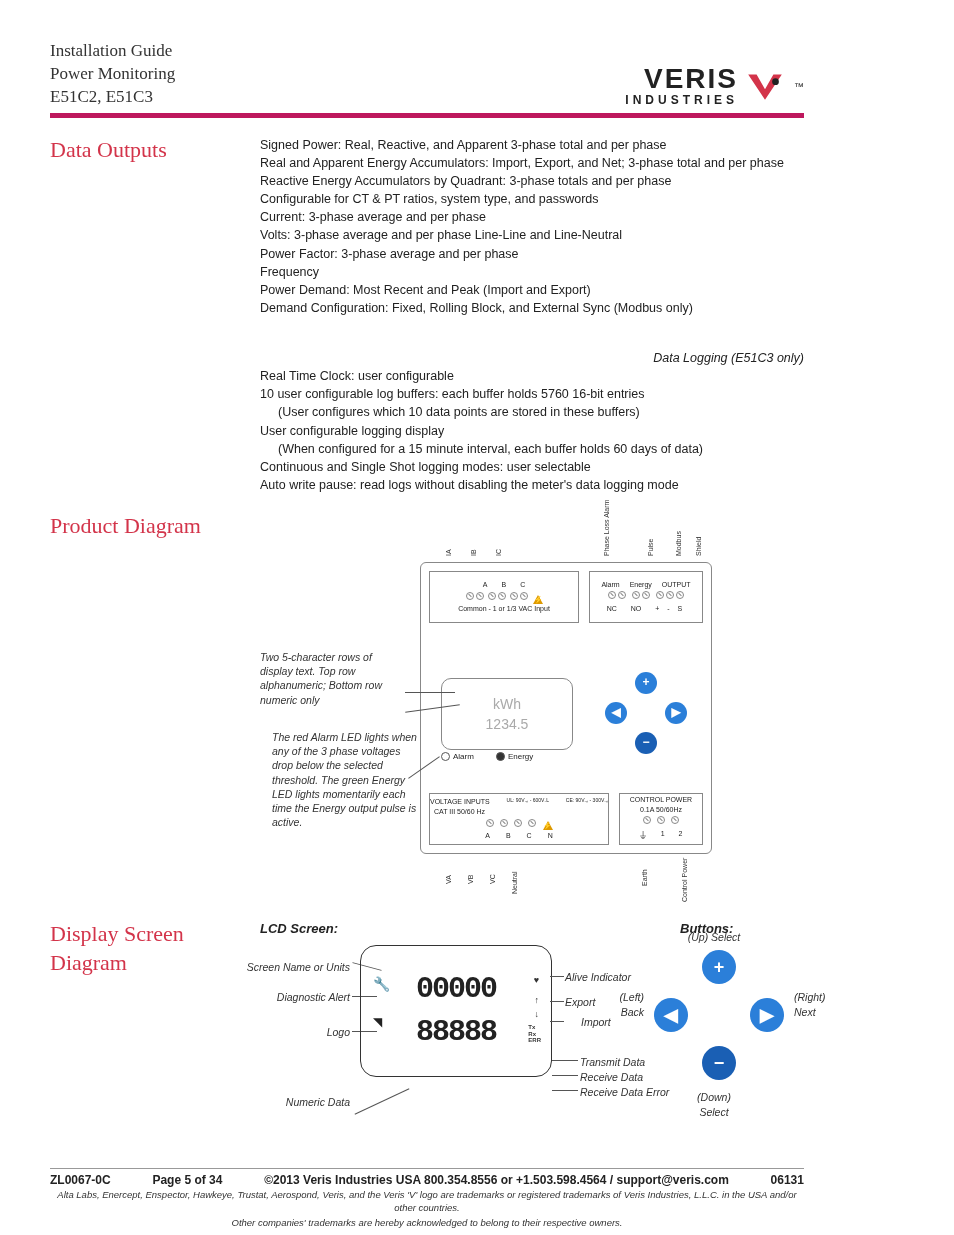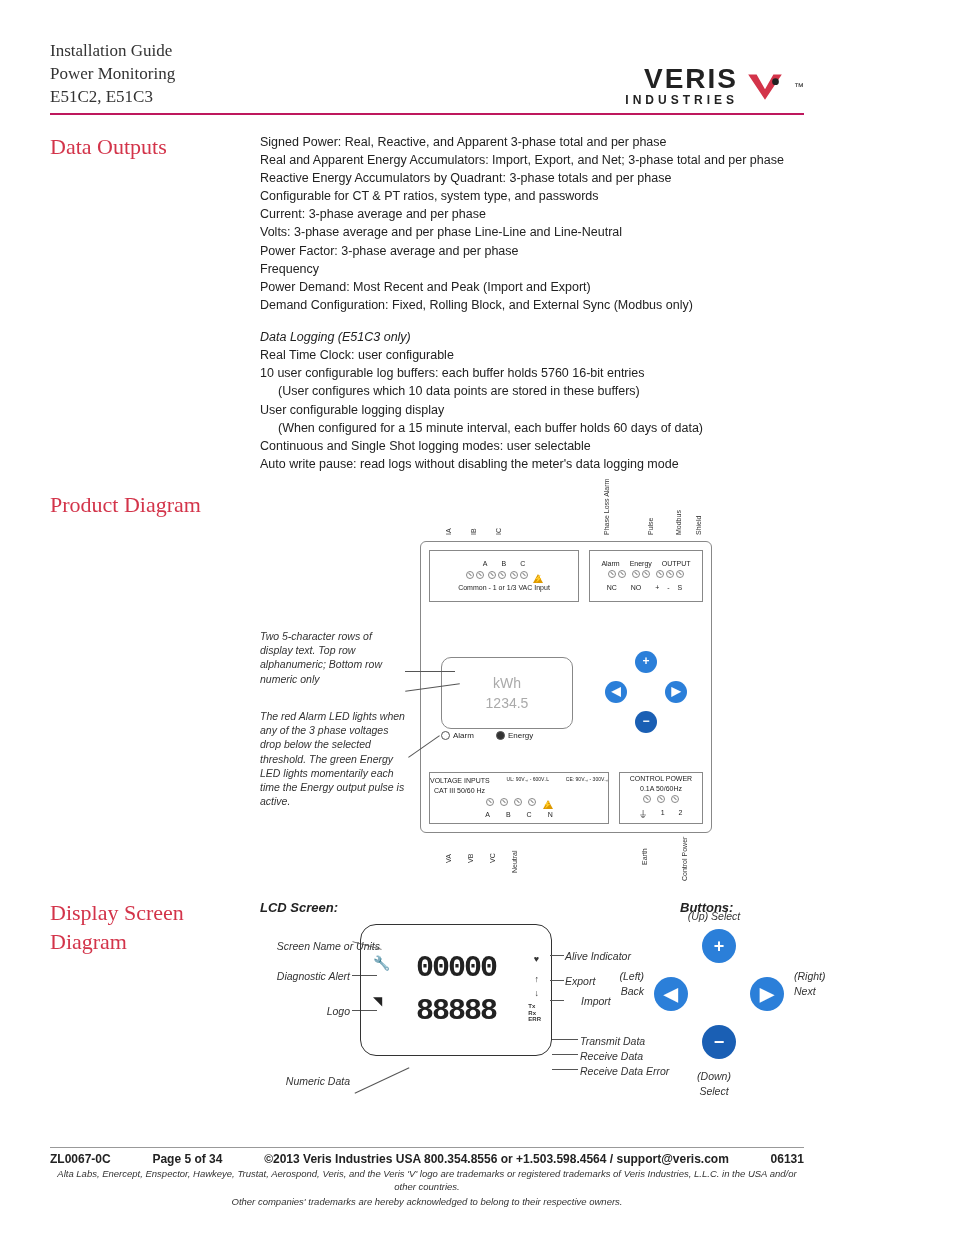--- a/index.html
+++ b/index.html
@@ -9,21 +9,21 @@
     color: #222;
     background: #fff;
     width: 854px;
     box-sizing: border-box;
     font-size: 13px;
   }
   .header {
     display: flex;
     justify-content: space-between;
     align-items: flex-end;
-    border-bottom: 2px solid #be185d;
+    border-bottom: 5px solid #be185d;
     padding-bottom: 4px;
     margin-bottom: 18px;
   }
   .header-left {
     font-family: Georgia, serif;
     font-weight: 300;
     font-size: 17px;
     line-height: 1.35;
     color: #333;
   }
@@ -44,21 +44,21 @@
     font-size: 22px;
     color: #d3344a;
     font-weight: 400;
     line-height: 1.3;
   }
   .section-body {
     flex: 1;
     font-size: 12.5px;
     line-height: 1.45;
   }
-  .italic-sub { font-style: italic; margin-top: 14px; display:block;}
+  .italic-sub { font-style: italic; margin-top: 32px; display:block;text-align:right;}
   .indent { padding-left: 18px; }
   .diagram-area {
     position: relative;
     height: 390px;
   }
   .device {
     position: absolute;
     left: 160px;
     top: 50px;
     width: 290px;
@@ -265,34 +265,34 @@
     </div>
 
     <span class="vlabel" style="left:184px;top:372px;">VA</span>
     <span class="vlabel" style="left:206px;top:372px;">VB</span>
     <span class="vlabel" style="left:228px;top:372px;">VC</span>
     <span class="vlabel" style="left:250px;top:382px;">Neutral</span>
     <span class="vlabel" style="left:380px;top:374px;">Earth</span>
     <span class="vlabel" style="left:420px;top:390px;">Control Power</span>
 
     <div class="callout" style="left:0;top:138px;">Two 5-character rows of display text. Top row alphanumeric; Bottom row numeric only</div>
-    <div class="callout" style="left:0;top:218px;">The red Alarm LED lights when any of the 3 phase voltages drop below the selected threshold.  The green Energy LED lights momentarily each time the Energy output pulse is active.</div>
+    <div class="callout" style="left:12px;top:218px;">The red Alarm LED lights when any of the 3 phase voltages drop below the selected threshold.  The green Energy LED lights momentarily each time the Energy output pulse is active.</div>
     <div class="arrow-line" style="left:145px;top:180px;width:50px;"></div>
     <div class="arrow-line" style="left:145px;top:196px;width:55px;transform:rotate(-8deg);"></div>
     <div class="arrow-line" style="left:145px;top:255px;width:38px;transform:rotate(-35deg);"></div>
   </div>
 </div>
 
 <div class="section">
   <div class="section-title">Display Screen Diagram</div>
   <div class="section-body display-section-body">
     <span class="bold-ital" style="position:absolute;left:0;top:0;">LCD Screen:</span>
     <span class="bold-ital" style="position:absolute;left:420px;top:0;">Buttons:</span>
 
-    <span class="ann" style="left:-20px;top:40px;text-align:right;width:110px;margin-left:30px;">Screen Name or Units</span>
+    <span class="ann" style="left:-20px;top:40px;text-align:right;width:110px;">Screen Name or Units</span>
     <span class="ann" style="left:-20px;top:70px;text-align:right;width:110px;">Diagnostic Alert</span>
     <span class="ann" style="left:-20px;top:105px;text-align:right;width:110px;">Logo</span>
     <span class="ann" style="left:-20px;top:175px;text-align:right;width:110px;">Numeric Data</span>
     <div class="arrow-line" style="left:92px;top:46px;width:30px;transform:rotate(15deg);"></div>
     <div class="arrow-line" style="left:92px;top:76px;width:25px;"></div>
     <div class="arrow-line" style="left:92px;top:111px;width:25px;"></div>
     <div class="arrow-line" style="left:92px;top:181px;width:60px;transform:rotate(-25deg);"></div>
 
     <div class="lcd-big">
       <div style="position:absolute;left:12px;top:28px;font-size:14px;">🔧</div>

